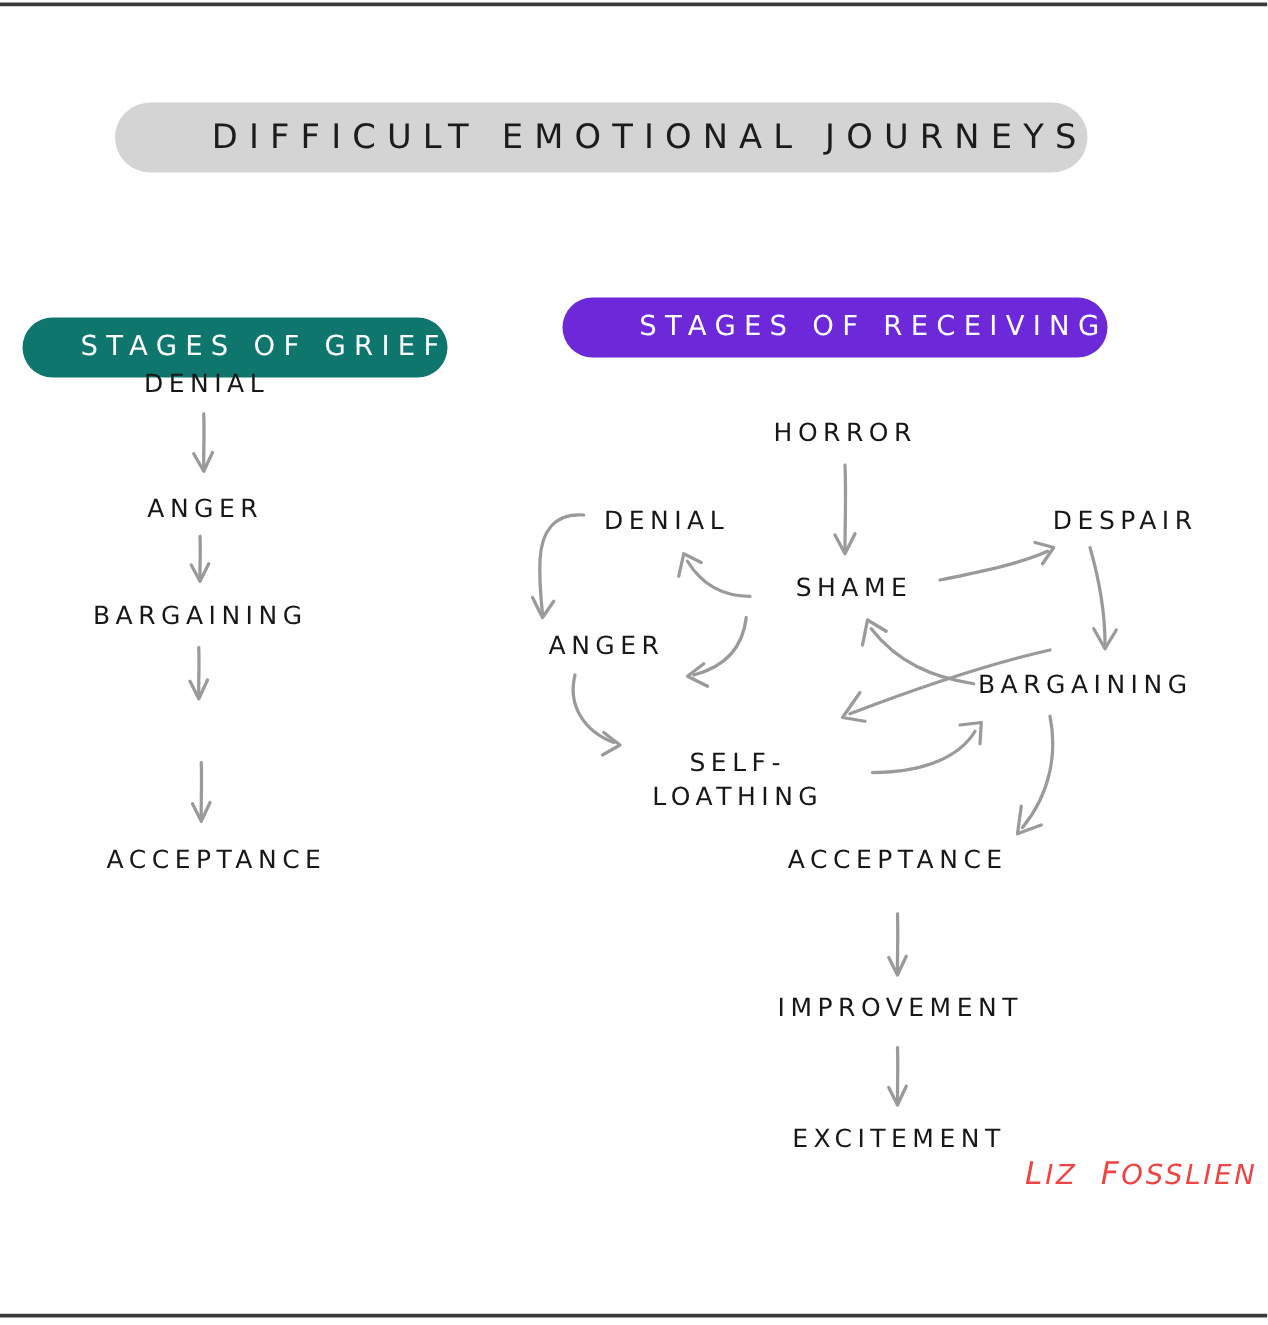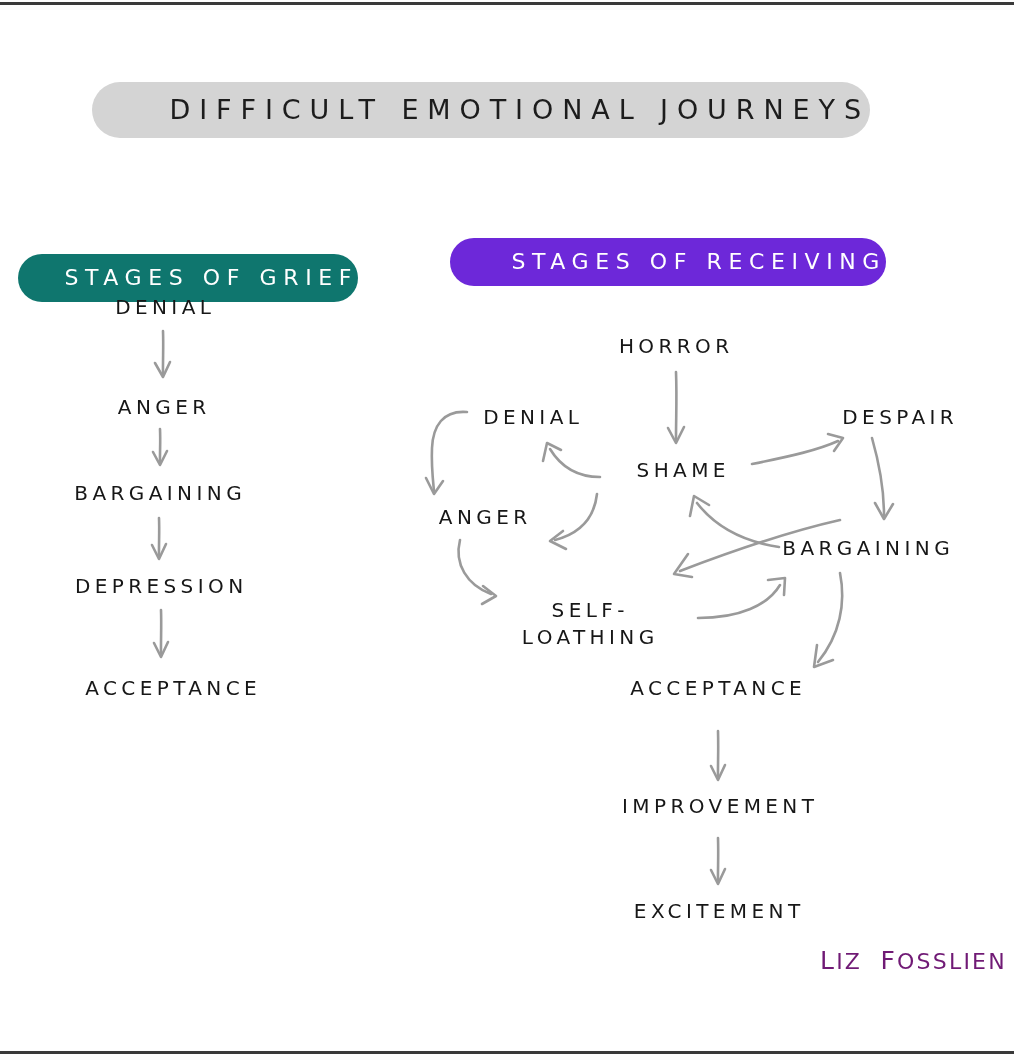--- a/index.html
+++ b/index.html
@@ -110,27 +110,28 @@
     white-space: nowrap;
     text-align: center;
     line-height: 1.35;
   }
   .node.two-line { white-space: normal; }
 
   
   #signature {
     position: absolute;
     left: 820px;
-    top: 960px;
+    top: 939px;
     transform: translateY(-50%);
-    color: #701a75;
+    color: #ef4444;
     font-family: "DejaVu Sans", sans-serif;
     font-size: 22px;
     letter-spacing: 0.10em;
     white-space: nowrap;
+    font-style: italic;
   }
   #signature .cap { font-size: 25px; }
 
   
   #arrow-layer {
     position: absolute;
     left: 0;
     top: 0;
     width: 1014px;
     height: 1060px;
@@ -167,21 +168,20 @@
     <span class="pill-label">STAGES OF GRIEF</span>
   </div>
 
   <div class="pill" id="crit-pill-1">
     <span class="pill-label">STAGES OF RECEIVING</span>
   </div>
 
   <div class="node" style="left:163px; top:307px;">DENIAL</div>
   <div class="node" style="left:162px; top:407px;">ANGER</div>
   <div class="node" style="left:158px; top:493px;">BARGAINING</div>
-  <div class="node" style="left:159px; top:586px;">DEPRESSION</div>
   <div class="node" style="left:171px; top:688px;">ACCEPTANCE</div>
 
   <div class="node" style="left:674px; top:346px;">HORROR</div>
   <div class="node" style="left:531px; top:417px;">DENIAL</div>
   <div class="node" style="left:882px; top:417px;margin-left:16px;">DESPAIR</div>
   <div class="node" style="left:681px; top:470px;">SHAME</div>
   <div class="node" style="left:483px; top:517px;">ANGER</div>
   <div class="node" style="left:866px; top:548px;">BARGAINING</div>
 
   <div class="node two-line" style="left:588px; top:600px; width:190px;margin-top:24px;">

